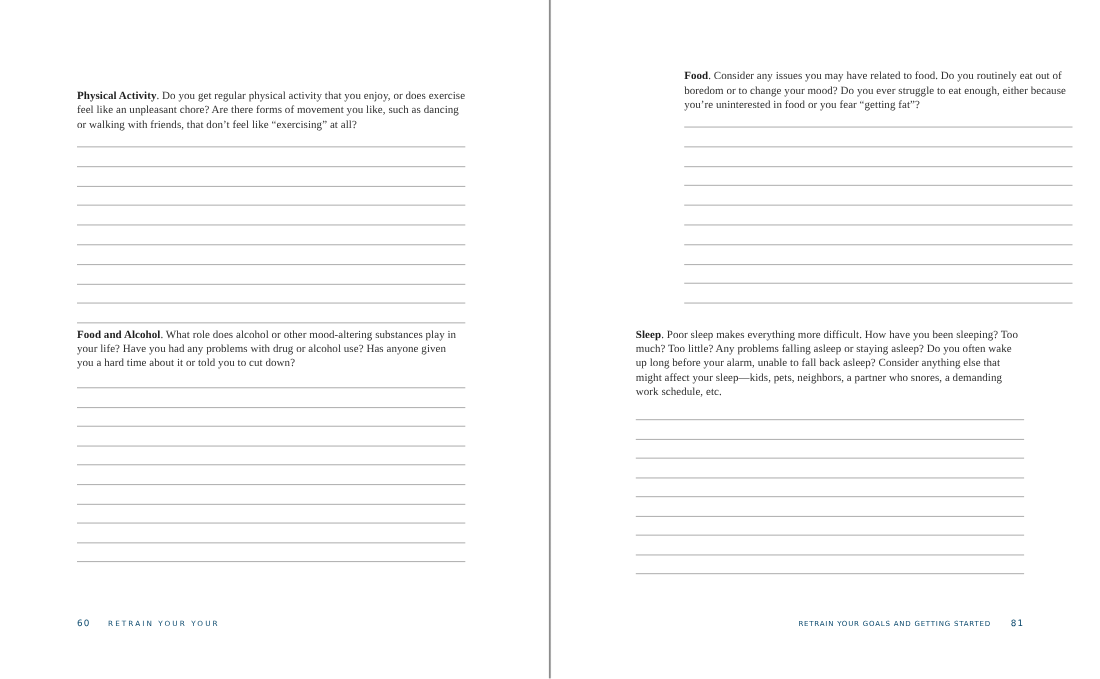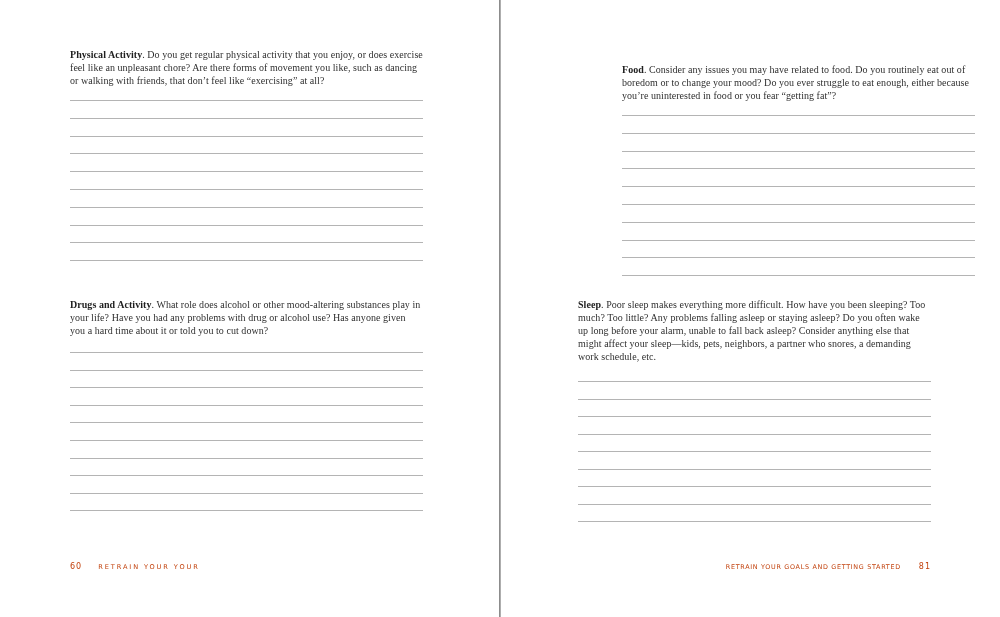--- a/index.html
+++ b/index.html
@@ -60,58 +60,58 @@
   }
 
   .footer {
     position: absolute;
     top: 562px;
     left: 0;
     width: 100%;
     display: flex;
     align-items: baseline;
     font-family: "DejaVu Sans", sans-serif;
-    color: #c2410c;
+    color: #0c4a6e;
   }
   .footer .page-num {
     font-size: 8px;
     letter-spacing: 1px;
   }
   .footer .running-head {
     font-size: 6.6px;
     letter-spacing: 1.9px;
     white-space: nowrap;
   }
   .footer-left { justify-content: flex-start; gap: 16px; }
   .footer-right { justify-content: flex-end; gap: 18px; }
   .footer-right .running-head { font-size: 6.4px; letter-spacing: 0.7px; }
 </style>
 </head>
 <body>
 
 <div class="spread">
 
   <div class="page page-left" id="page-left">
-      <div class="section" style="top: 48px;">
+      <div class="section" style="top: 81px;">
         <p class="para"><span class="sec-title">Physical Activity</span><span>. Do you get regular physical activity that you enjoy, or does exercise feel like an unpleasant chore? Are there forms of movement you like, such as dancing or walking with friends, that don’t feel like “exercising” at all?</span></p>
         <div class="rules" style="top: 52px;">
           <div class="rule" style="height: 16.8px;"></div>
           <div class="rule" style="height: 16.8px;"></div>
           <div class="rule" style="height: 16.8px;"></div>
           <div class="rule" style="height: 16.8px;"></div>
           <div class="rule" style="height: 16.8px;"></div>
           <div class="rule" style="height: 16.8px;"></div>
           <div class="rule" style="height: 16.8px;"></div>
           <div class="rule" style="height: 16.8px;"></div>
           <div class="rule" style="height: 16.8px;"></div>
           <div class="rule" style="height: 16.8px;"></div>
         </div>
       </div>
       <div class="section" style="top: 298px;">
-        <p class="para"><span class="sec-title">Drugs and Activity</span><span>. What role does alcohol or other mood-altering substances play in your life? Have you had any problems with drug or alcohol use? Has anyone given you a hard time about it or told you to cut down?</span></p>
+        <p class="para"><span class="sec-title">Food and Alcohol</span><span>. What role does alcohol or other mood-altering substances play in your life? Have you had any problems with drug or alcohol use? Has anyone given you a hard time about it or told you to cut down?</span></p>
         <div class="rules" style="top: 54px;">
           <div class="rule" style="height: 16.6px;"></div>
           <div class="rule" style="height: 16.6px;"></div>
           <div class="rule" style="height: 16.6px;"></div>
           <div class="rule" style="height: 16.6px;"></div>
           <div class="rule" style="height: 16.6px;"></div>
           <div class="rule" style="height: 16.6px;"></div>
           <div class="rule" style="height: 16.6px;"></div>
           <div class="rule" style="height: 16.6px;"></div>
           <div class="rule" style="height: 16.6px;"></div>

